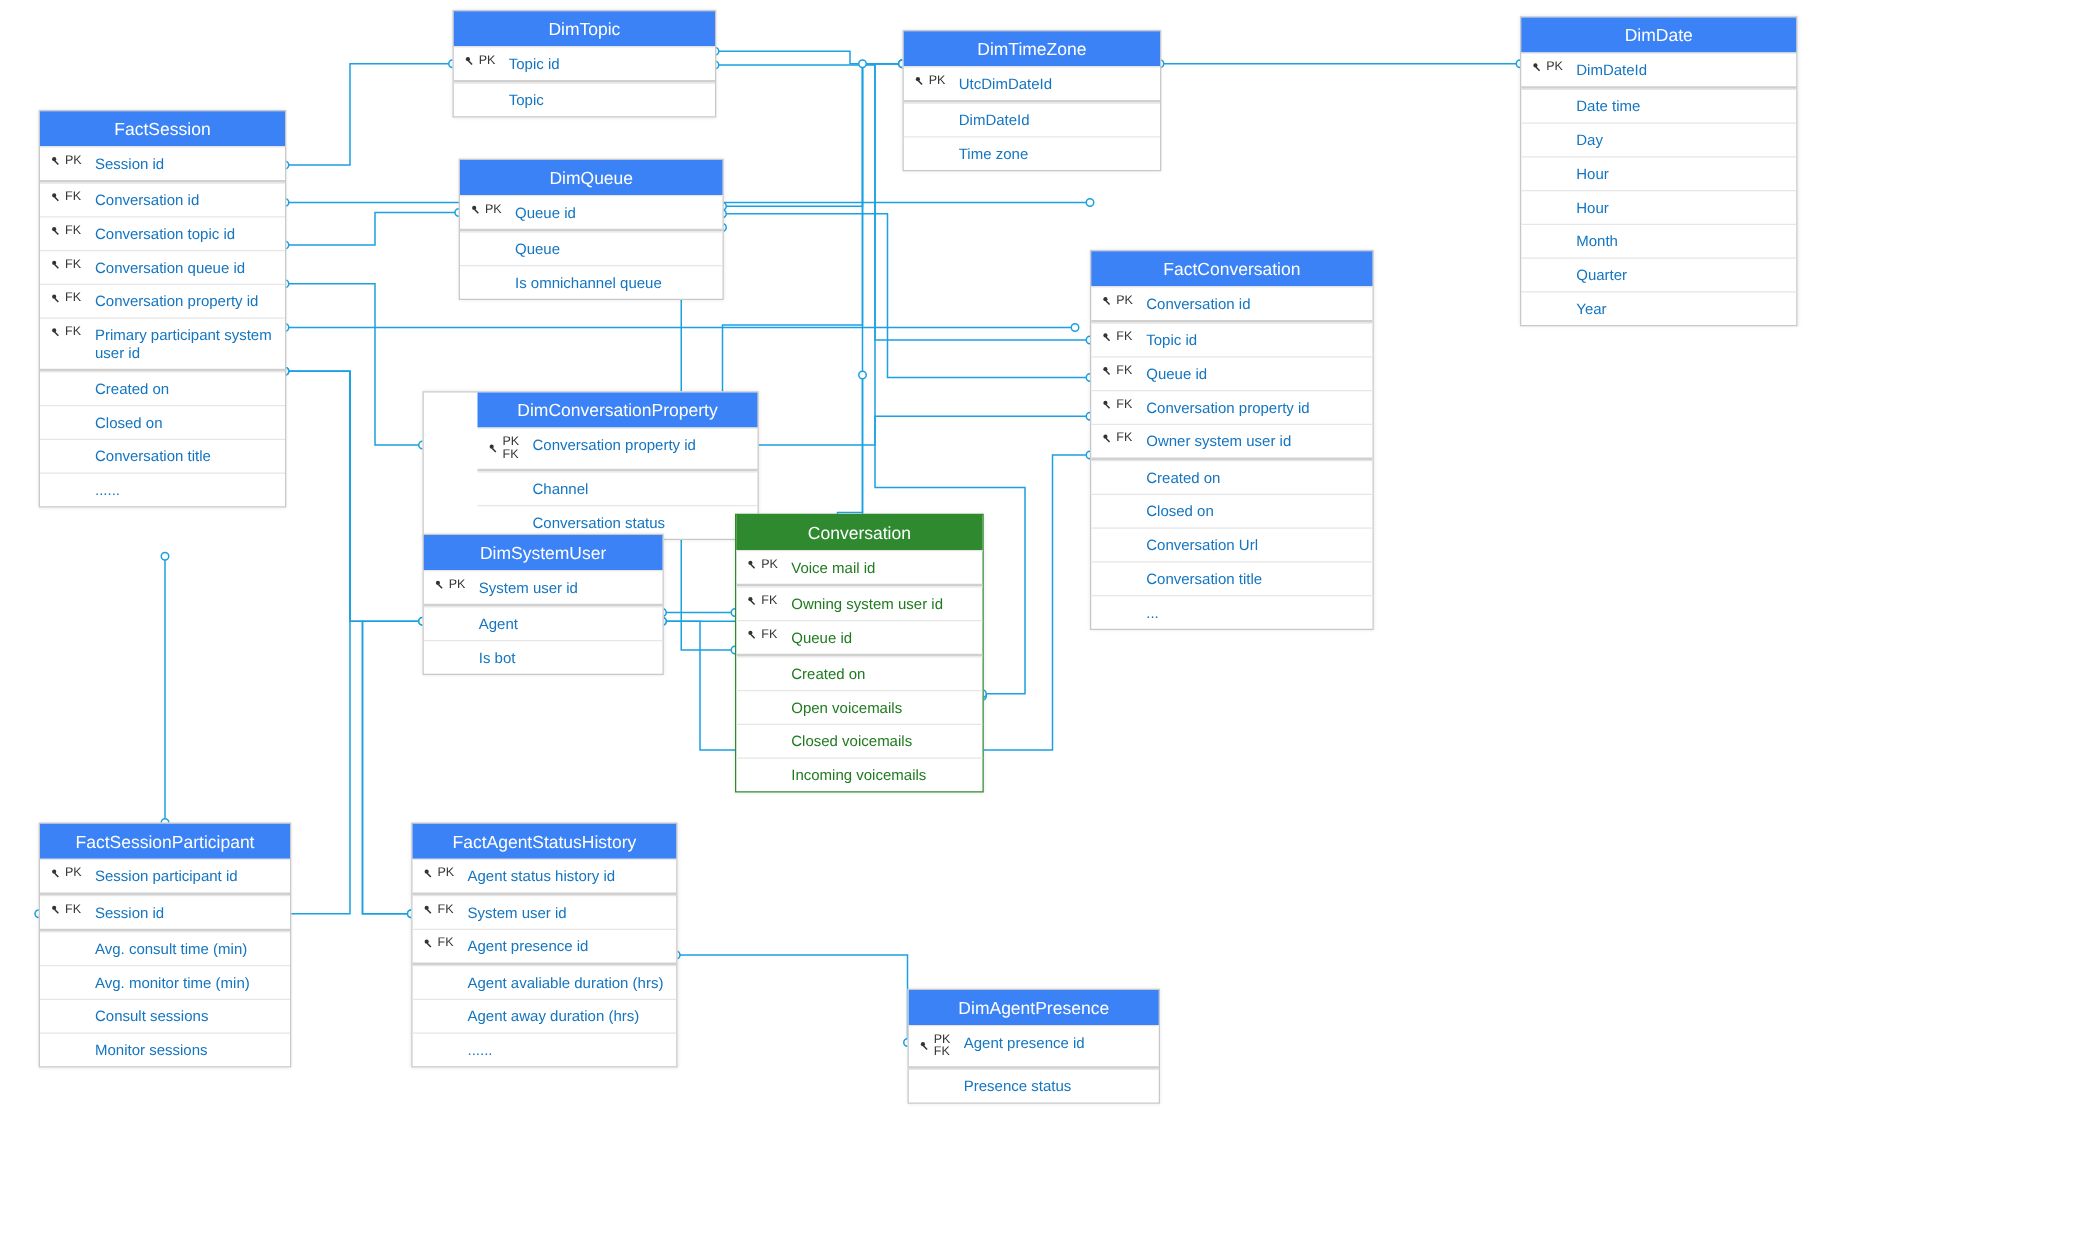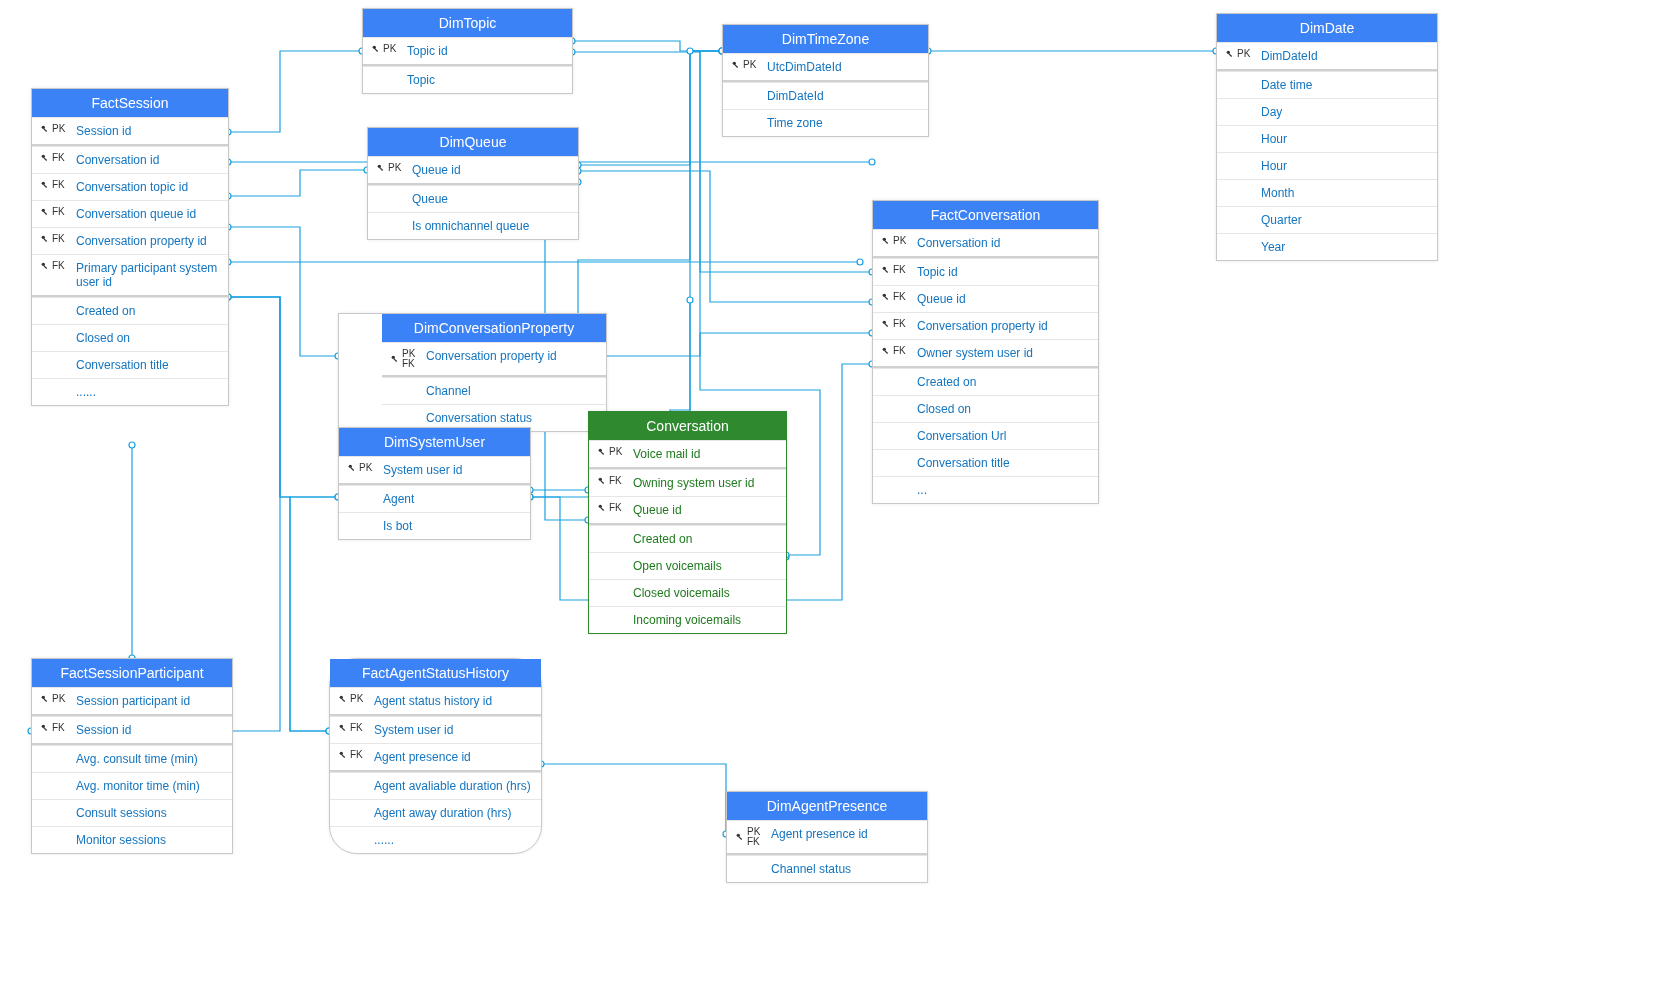--- a/index.html
+++ b/index.html
@@ -533,21 +533,21 @@
         </div>
         <div class="row">
           <div class="keycol"></div>
           <div class="lbl">Consult sessions</div>
         </div>
         <div class="row">
           <div class="keycol"></div>
           <div class="lbl">Monitor sessions</div>
         </div>
       </div>
-      <div class="entity" style="left: 329px; top: 658px; width: 211px; border-radius: 28px;">
+      <div class="entity" style="left: 329px; top: 658px; width: 211px;">
         <div class="title">FactAgentStatusHistory</div>
         <div class="row">
           <div class="keycol">
             <span class="keyicon">
               <svg viewBox="0 0 24 24">
                 <circle cx="8" cy="8" r="4" fill="#333"></circle>
                 <rect x="10" y="10" width="10" height="3" fill="#333" transform="rotate(45 10 10)"></rect>
               </svg>
             </span>
             <span class="k">PK</span>
@@ -603,18 +603,18 @@
                 <rect x="10" y="10" width="10" height="3" fill="#333" transform="rotate(45 10 10)"></rect>
               </svg>
             </span>
             <span class="k">PK<br>FK</span>
           </div>
           <div class="lbl">Agent presence id</div>
         </div>
         <div class="sep"></div>
         <div class="row">
           <div class="keycol"></div>
-          <div class="lbl">Channel status</div>
+          <div class="lbl">Presence status</div>
         </div>
       </div>
     </div>
 
 </div>
 
 </body></html>

